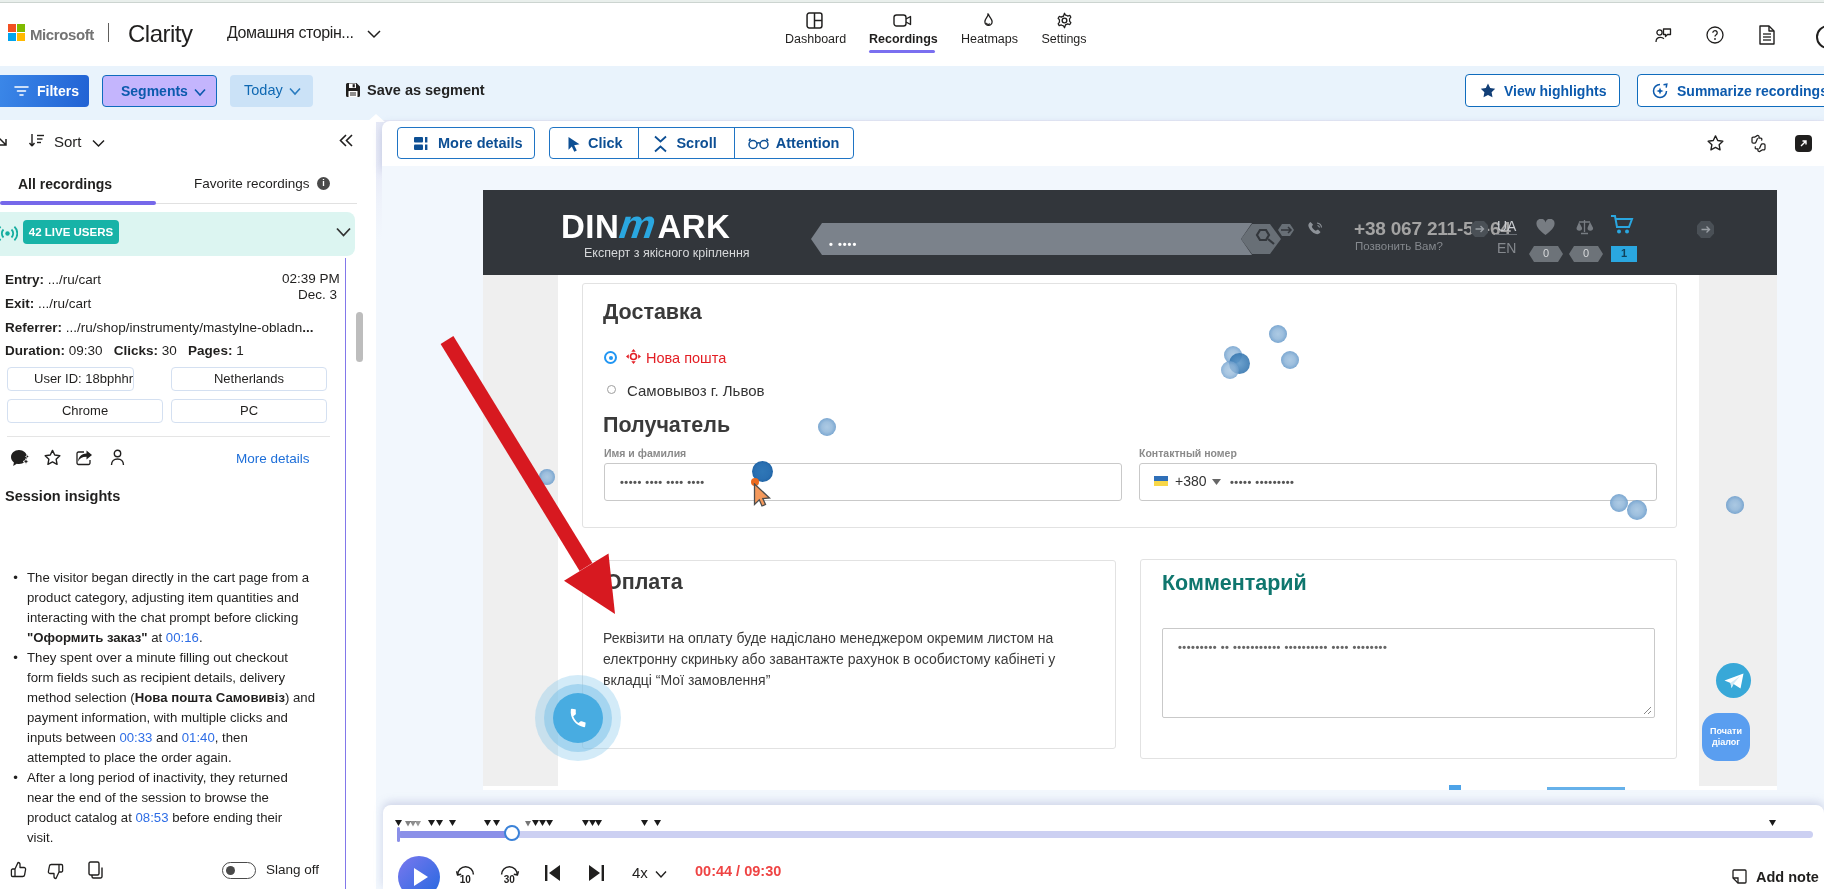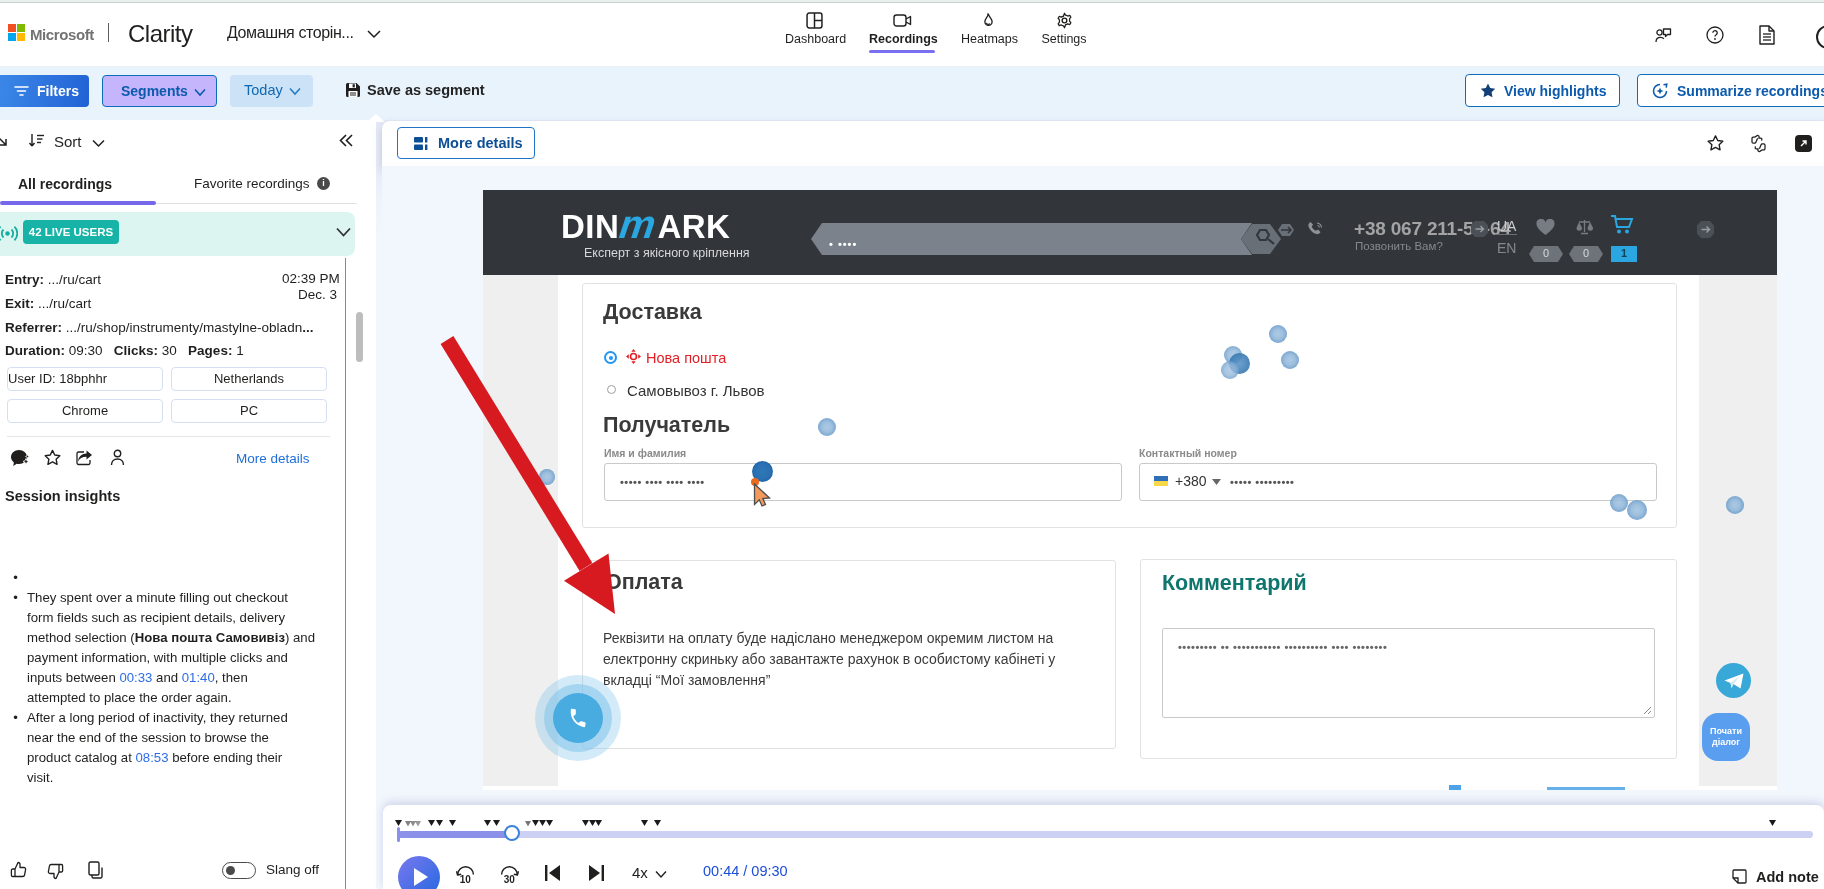--- a/index.html
+++ b/index.html
@@ -165,21 +165,21 @@
 
     <div class="abs" style="left:356px;top:192px;width:7px;height:50px;background:#bdbdbd;border-radius:4px;"></div>
 
     <div class="abs" style="left:5px;top:152px;font-size:13.5px;color:#201f1e;"><b>Entry:</b> .../ru/cart</div>
     <div class="abs" style="left:282px;top:151px;font-size:13.5px;color:#201f1e;">02:39 PM</div>
     <div class="abs" style="left:298px;top:167px;font-size:13.5px;color:#201f1e;">Dec. 3</div>
     <div class="abs" style="left:5px;top:176px;font-size:13.5px;color:#201f1e;"><b>Exit:</b> .../ru/cart</div>
     <div class="abs" style="left:5px;top:200px;font-size:13.5px;color:#201f1e;text-align:center;"><b>Referrer:</b> .../ru/shop/instrumenty/mastylne-obladn<b>...</b></div>
     <div class="abs" style="left:5px;top:223px;font-size:13.5px;color:#201f1e;"><b>Duration:</b> 09:30&nbsp;&nbsp;&nbsp;<b>Clicks:</b> 30&nbsp;&nbsp;&nbsp;<b>Pages:</b> 1</div>
 
-    <div class="abs" style="left:7px;top:247px;width:156px;height:24px;border:1px solid #d4e0f1;border-radius:4px;font-size:13px;color:#201f1e;text-align:left;line-height:22px;">User ID: 18bphhr</div>
+    <div class="abs" style="left:7px;top:247px;width:127px;height:24px;border:1px solid #d4e0f1;border-radius:4px;font-size:13px;color:#201f1e;text-align:right;line-height:22px;">User ID: 18bphhr</div>
     <div class="abs" style="left:171px;top:247px;width:156px;height:24px;border:1px solid #d4e0f1;border-radius:4px;font-size:13px;color:#201f1e;text-align:center;line-height:22px;">Netherlands</div>
     <div class="abs" style="left:7px;top:279px;width:156px;height:24px;border:1px solid #d4e0f1;border-radius:4px;font-size:13px;color:#201f1e;text-align:center;line-height:22px;">Chrome</div>
     <div class="abs" style="left:171px;top:279px;width:156px;height:24px;border:1px solid #d4e0f1;border-radius:4px;font-size:13px;color:#201f1e;text-align:center;line-height:22px;">PC</div>
 
     <div class="abs" style="left:7px;top:316px;width:323px;height:1px;background:#e5e5e5;"></div>
 
     <svg class="abs" style="left:10px;top:329px;" width="21" height="19" viewBox="0 0 21 19">
         <path d="M9 1 C4.6 1 1 4.1 1 8 c0 2.2 1.1 4.1 2.9 5.4 L3.2 17 6.8 14.7 C7.5 14.9 8.2 15 9 15 c4.4 0 8-3.1 8-7 S13.4 1 9 1 Z" fill="#201f1e"></path>
         <path d="M16 9.5 l0.9 2.1 2.1 0.9 -2.1 0.9 -0.9 2.1 -0.9 -2.1 -2.1 -0.9 2.1 -0.9 Z" fill="#201f1e" stroke="#fff" stroke-width="0.8"></path>
         <path d="M17.5 5.5 l0.6 1.4 1.4 0.6 -1.4 0.6 -0.6 1.4 -0.6 -1.4 -1.4 -0.6 1.4 -0.6 Z" fill="#201f1e" stroke="#fff" stroke-width="0.7"></path>
@@ -195,20 +195,21 @@
         <circle cx="7.5" cy="4.5" r="3.2" fill="none" stroke="#201f1e" stroke-width="1.4"></circle>
         <path d="M1.5 16 c0-3.8 2.6-6 6-6 s6 2.2 6 6" fill="none" stroke="#201f1e" stroke-width="1.4"></path>
       </svg>
     <a class="abs" style="left:236px;top:331px;font-size:13.5px;color:#1e6fd9;text-decoration:none;">More details</a>
 
     <div class="abs" style="left:5px;top:368px;font-size:14.5px;font-weight:bold;color:#201f1e;">Session insights</div>
 
     <div class="abs" style="left:4px;top:448px;width:345px;font-size:13.2px;color:#201f1e;line-height:20px;white-space:nowrap;">
       <div style="display:flex;">
           <span style="width:23px;text-align:center;flex:none;">•</span>
+          <span>The visitor began directly in the cart page from a<br>product category, adjusting item quantities and<br>interacting with the chat prompt before clicking<br><b>"Оформить заказ"</b> at <span style="color:#2e6de5;">00:16</span>.</span>
         </div>
       <div style="display:flex;">
           <span style="width:23px;text-align:center;flex:none;">•</span>
           <span>They spent over a minute filling out checkout<br>form fields such as recipient details, delivery<br>method selection (<b>Нова пошта Самовивіз</b>) and<br>payment information, with multiple clicks and<br>inputs between <span style="color:#2e6de5;">00:33</span> and <span style="color:#2e6de5;">01:40</span>, then<br>attempted to place the order again.</span>
         </div>
       <div style="display:flex;">
           <span style="width:23px;text-align:center;flex:none;">•</span>
           <span>After a long period of inactivity, they returned<br>near the end of the session to browse the<br>product catalog at <span style="color:#2e6de5;">08:53</span> before ending their<br>visit.</span>
         </div>
     </div>
@@ -233,20 +234,42 @@
 
   <div class="abs" style="left:382px;top:121px;width:1442px;height:45px;background:#fff;border-radius:8px 0 0 0;box-shadow:0 4px 10px rgba(140,150,195,0.45);">
     <div class="abs" style="left:15px;top:6px;width:138px;height:32px;border:1px solid #1f74c4;border-radius:4px;">
       <svg class="abs" style="left:15px;top:8px;" width="16" height="15" viewBox="0 0 16 15">
           <rect x="1" y="1" width="9" height="5.5" rx="1" fill="#0d4f94"></rect>
           <rect x="1" y="8.5" width="9" height="5.5" rx="1" fill="#0d4f94"></rect>
           <rect x="12" y="1" width="2.4" height="5.5" fill="#0d4f94"></rect>
           <rect x="12" y="8.5" width="2.4" height="5.5" fill="#0d4f94"></rect>
         </svg>
       <span class="abs" style="left:40px;top:7px;font-size:14.5px;font-weight:bold;color:#0d4f94;">More details</span>
+    </div>
+    <div class="abs" style="left:167px;top:6px;width:305px;height:32px;border:1px solid #1f74c4;border-radius:4px;display:flex;">
+      <div style="width:90px;border-right:1px solid #1f74c4;position:relative;">
+        <svg class="abs" style="left:17px;top:8px;" width="14" height="16" viewBox="0 0 14 16">
+            <path d="M1.5 1 L12.5 8.2 L7.2 9.3 L9.8 14.6 L7.3 15.8 L4.8 10.4 L1.5 13.8 Z" fill="#0d4f94"></path>
+          </svg>
+        <span class="abs" style="left:38px;top:7px;font-size:14.5px;font-weight:bold;color:#0d4f94;">Click</span>
+      </div>
+      <div style="width:96px;border-right:1px solid #1f74c4;position:relative;">
+        <svg class="abs" style="left:14px;top:7px;" width="15" height="18" viewBox="0 0 15 18">
+            <path d="M2 1.5 L7.5 6.5 L13 1.5 M2 16.5 L7.5 11.5 L13 16.5" fill="none" stroke="#0d4f94" stroke-width="1.8"></path>
+          </svg>
+        <span class="abs" style="left:37px;top:7px;font-size:14.5px;font-weight:bold;color:#0d4f94;">Scroll</span>
+      </div>
+      <div style="width:119px;position:relative;">
+        <svg class="abs" style="left:13px;top:9px;" width="21" height="13" viewBox="0 0 21 13">
+            <circle cx="5" cy="7.5" r="4" fill="none" stroke="#0d4f94" stroke-width="1.5"></circle>
+            <circle cx="16" cy="7.5" r="4" fill="none" stroke="#0d4f94" stroke-width="1.5"></circle>
+            <path d="M9 6.5 a2 2 0 0 1 3 0 M1 4 L2.5 1.5 M20 4 L18.5 1.5" fill="none" stroke="#0d4f94" stroke-width="1.5"></path>
+          </svg>
+        <span class="abs" style="left:41px;top:7px;font-size:14.5px;font-weight:bold;color:#0d4f94;">Attention</span>
+      </div>
     </div>
     <svg class="abs" style="left:1325px;top:14px;" width="17" height="16" viewBox="0 0 16 15">
         <path d="M8 0.8 L10.1 5.1 L14.9 5.8 L11.4 9.1 L12.3 13.9 L8 11.6 L3.7 13.9 L4.6 9.1 L1.1 5.8 L5.9 5.1 Z" fill="none" stroke="#201f1e" stroke-width="1.3" stroke-linejoin="round"></path>
       </svg>
     <svg class="abs" style="left:1367px;top:13px;" width="19" height="19" viewBox="0 0 19 19">
         <g fill="none" stroke="#201f1e" stroke-width="1.25" stroke-linejoin="round">
           <path d="M8.6 4.2 L6.9 8.3 c-.2.5-.7.8-1.2.8 H4.2 a1.2 1.2 0 0 1-1.2-1.2 V4.4 a1.2 1.2 0 0 1 1.2-1.2 h1.3 L8.2 1.6 a1.3 1.3 0 0 1 1.9 1.2 l-.2 1.4 h1.9 a1.1 1.1 0 0 1 1 1.5 l-.3.9"></path>
           <path d="M10.4 14.8 l1.7-4.1 c.2-.5.7-.8 1.2-.8 h1.5 a1.2 1.2 0 0 1 1.2 1.2 v3.5 a1.2 1.2 0 0 1-1.2 1.2 h-1.3 l-2.7 1.6 a1.3 1.3 0 0 1-1.9-1.2 l.2-1.4 H7.2 a1.1 1.1 0 0 1-1-1.5 l.3-.9"></path>
         </g>
       </svg>
@@ -455,21 +478,21 @@
         <path d="M16 1 L5 9 L16 17 Z" fill="#201f1e"></path>
       </svg>
     <svg class="abs" style="left:205px;top:59px;" width="17" height="18" viewBox="0 0 17 18">
         <rect x="13.6" y="1" width="2.4" height="16" fill="#201f1e"></rect>
         <path d="M1 1 L12 9 L1 17 Z" fill="#201f1e"></path>
       </svg>
     <div class="abs" style="left:249px;top:59px;font-size:15px;color:#201f1e;">4x</div>
     <svg class="abs" style="left:272px;top:65px;" width="12" height="9" viewBox="0 0 12 9">
         <path d="M1 1.5 L6 7 L11 1.5" fill="none" stroke="#201f1e" stroke-width="1.4"></path>
       </svg>
-    <div class="abs" style="left:320px;top:58px;font-size:14.5px;font-weight:normal;color:#1d4ed8;">00:44 / 09:30</div>
+    <div class="abs" style="left:312px;top:58px;font-size:14.5px;font-weight:bold;color:#ef4444;">00:44 / 09:30</div>
 
     <svg class="abs" style="left:1349px;top:64px;" width="15" height="15" viewBox="0 0 15 15">
         <path d="M2 1 H13 A1 1 0 0 1 14 2 V13 A1 1 0 0 1 13 14 H6 L1 9 V2 A1 1 0 0 1 2 1 Z" fill="none" stroke="#201f1e" stroke-width="1.3"></path>
         <path d="M6 14 V9 H1" fill="none" stroke="#201f1e" stroke-width="1.3"></path>
       </svg>
     <div class="abs" style="left:1373px;top:64px;font-size:14.5px;font-weight:bold;color:#201f1e;">Add note</div>
   </div>
 
 </div>
 

